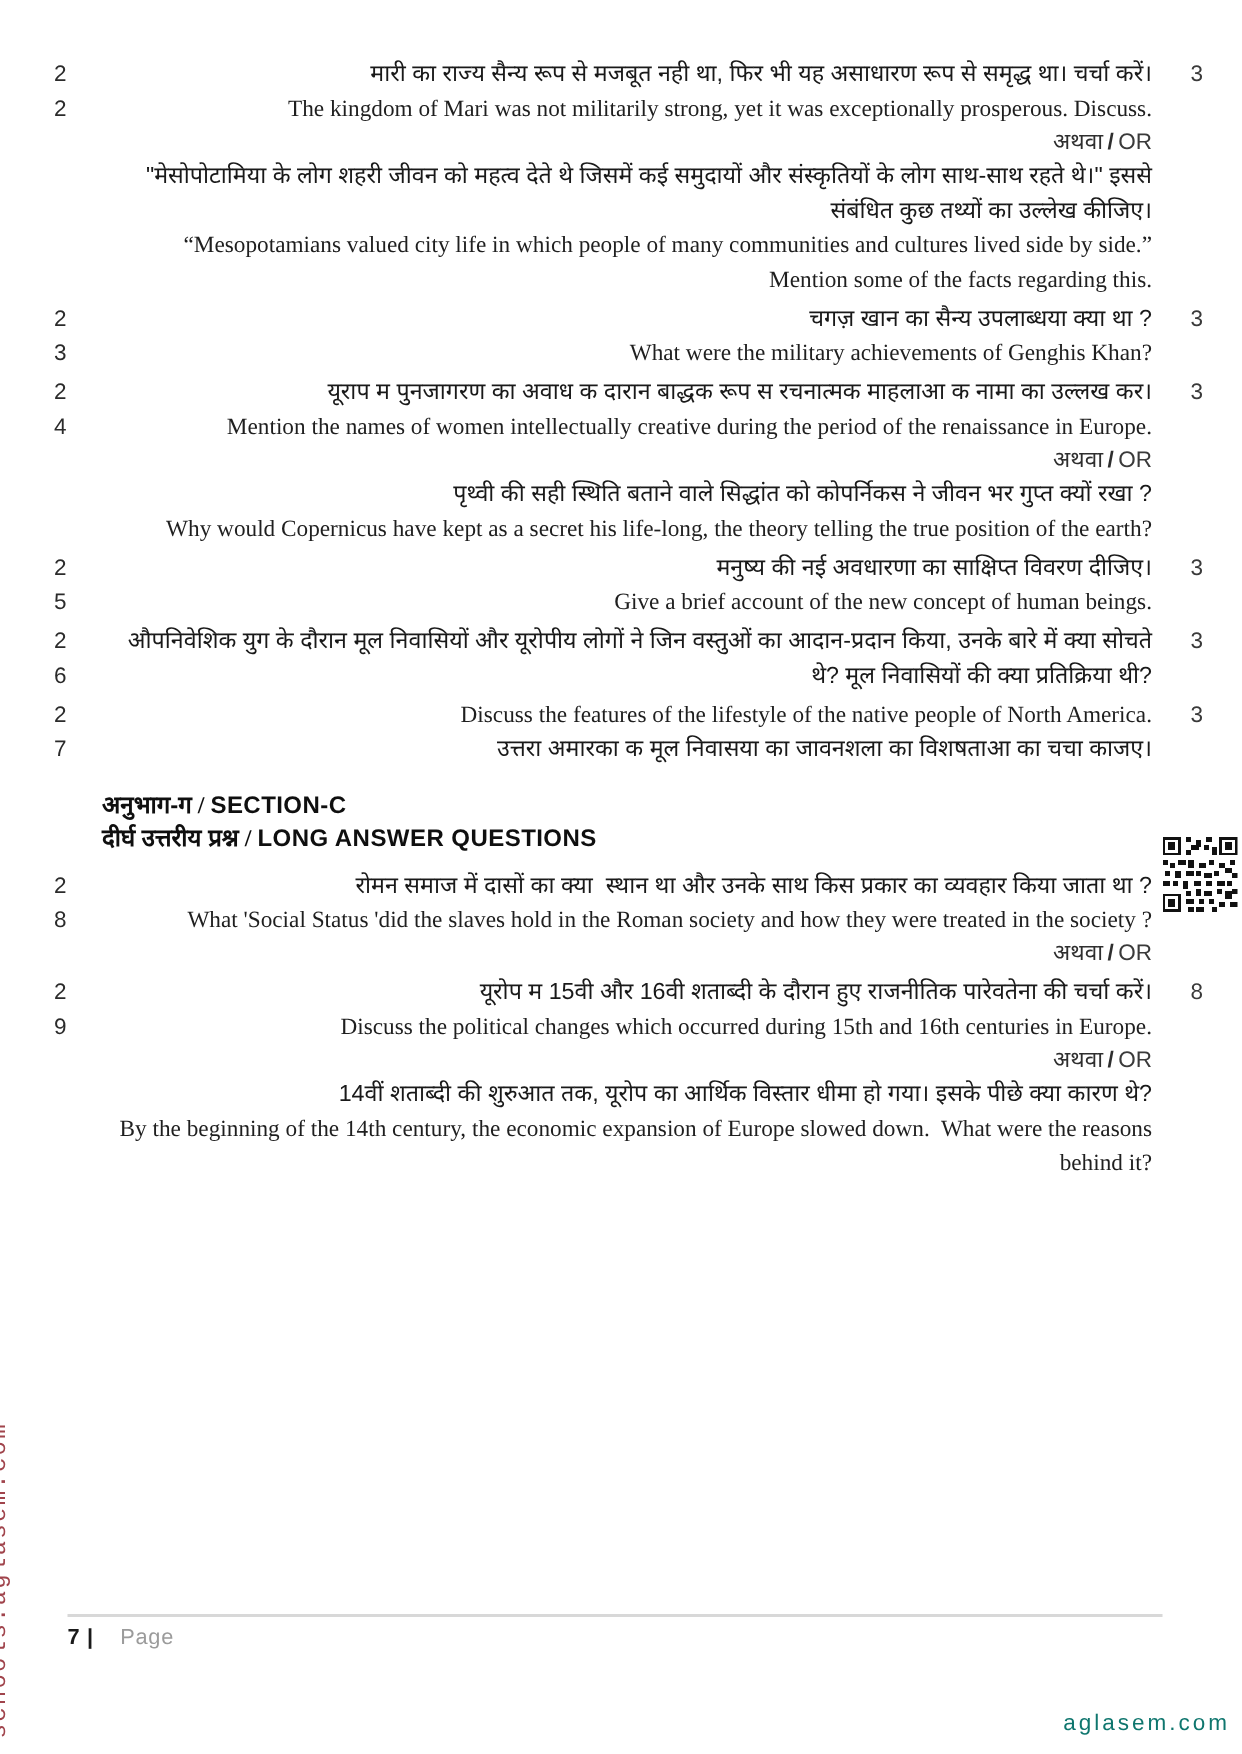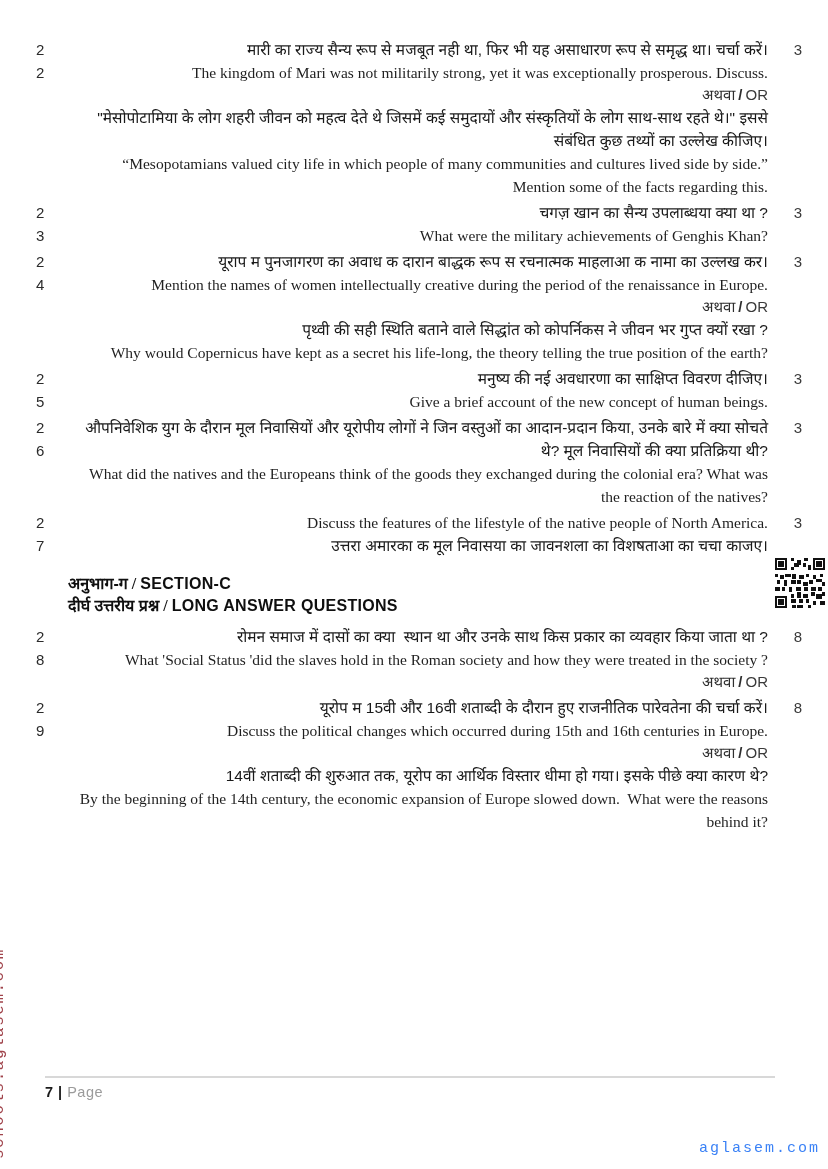--- a/index.html
+++ b/index.html
@@ -43,31 +43,31 @@
   .hd-hi{font-family:"Liberation Sans",sans-serif;font-weight:bold;}
   .hd-sep{margin:0 4px;}
   .hd-en{font-family:"Liberation Sans",sans-serif;font-weight:bold;letter-spacing:0.3px;}
   .footer{
     position:absolute;left:45px;right:53px;top:1076px;
     border-top:2px solid #d8d8d8;padding-top:6px;
     font-family:"Liberation Sans",sans-serif;font-size:14.5px;
   }
   .footer .page-num{font-weight:bold;color:#1a1a1a;}
   .footer .page-sep{font-weight:bold;color:#1a1a1a;margin:0 5px;}
-  .footer .page-label{color:#9b9b9b;letter-spacing:0.5px;}
+  .footer .page-label{color:#9b9b9b;letter-spacing:0.5px;margin-left:13px;}
   .watermark-left{
     position:absolute;left:8px;bottom:10px;
     transform:rotate(-90deg);transform-origin:0 100%;
     font-family:"Liberation Mono",monospace;font-size:16px;letter-spacing:1.5px;
     color:#a0444c;white-space:nowrap;
   }
   .watermark-br{
     position:absolute;right:8px;bottom:12px;
-    font-family:Liberation Mono, monospace;font-size:15px;letter-spacing:2px;
-    color:#3b82f6;
+    font-family:Liberation Sans, sans-serif;font-size:15px;letter-spacing:2px;
+    color:#0f766e;
     text-align:center;
   }
   .qr{
     position:absolute;top:558px;right:3px;width:50px;height:50px;
   }
 </style>
 </head>
 <body>
 
 <div class="content">
@@ -122,21 +122,20 @@
         </div>
         <div class="qmarks">3</div>
       </div>
       <div class="qrow">
         <div class="qnum">
           <span class="qnum-digit">2</span>
           <span class="qnum-digit">6</span>
         </div>
         <div class="qbody">
           <p class="qtext hi">औपनिवेशिक युग के दौरान मूल निवासियों और यूरोपीय लोगों ने जिन वस्तुओं का आदान-प्रदान किया, उनके बारे में क्या सोचते थे? मूल निवासियों की क्या प्रतिक्रिया थी?</p>
-          <p class="qtext en">What did the natives and the Europeans think of the goods they exchanged during the colonial era? What was the reaction of the natives?</p>
         </div>
         <div class="qmarks">3</div>
       </div>
       <div class="qrow">
         <div class="qnum">
           <span class="qnum-digit">2</span>
           <span class="qnum-digit">7</span>
         </div>
         <div class="qbody">
           <p class="qtext en">Discuss the features of the lifestyle of the native people of North America.</p>

